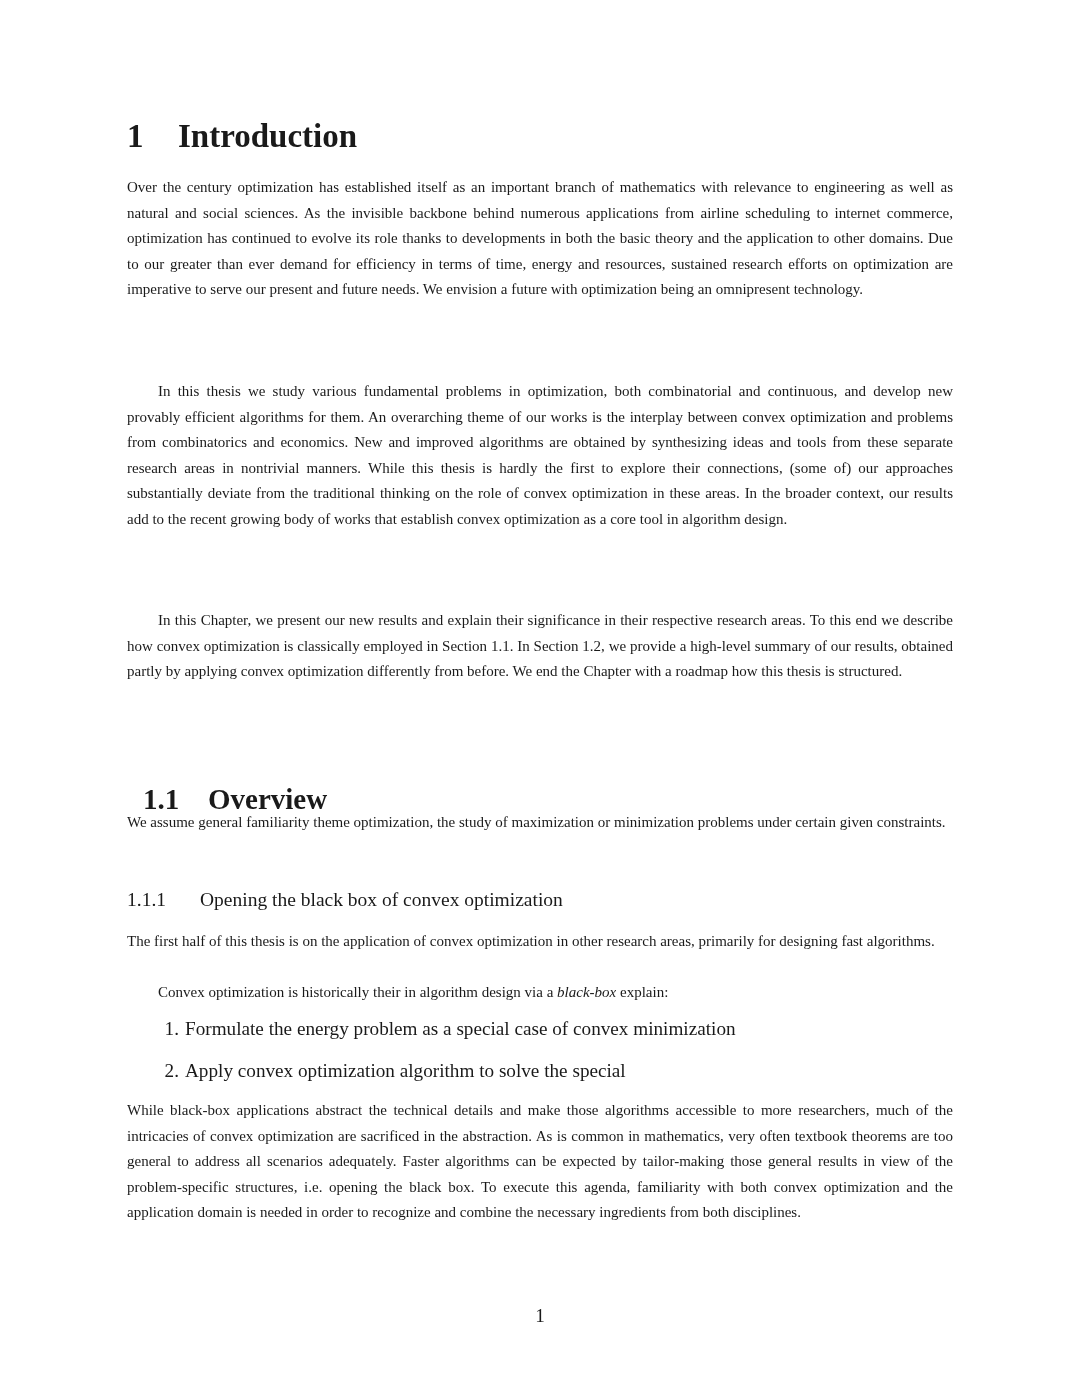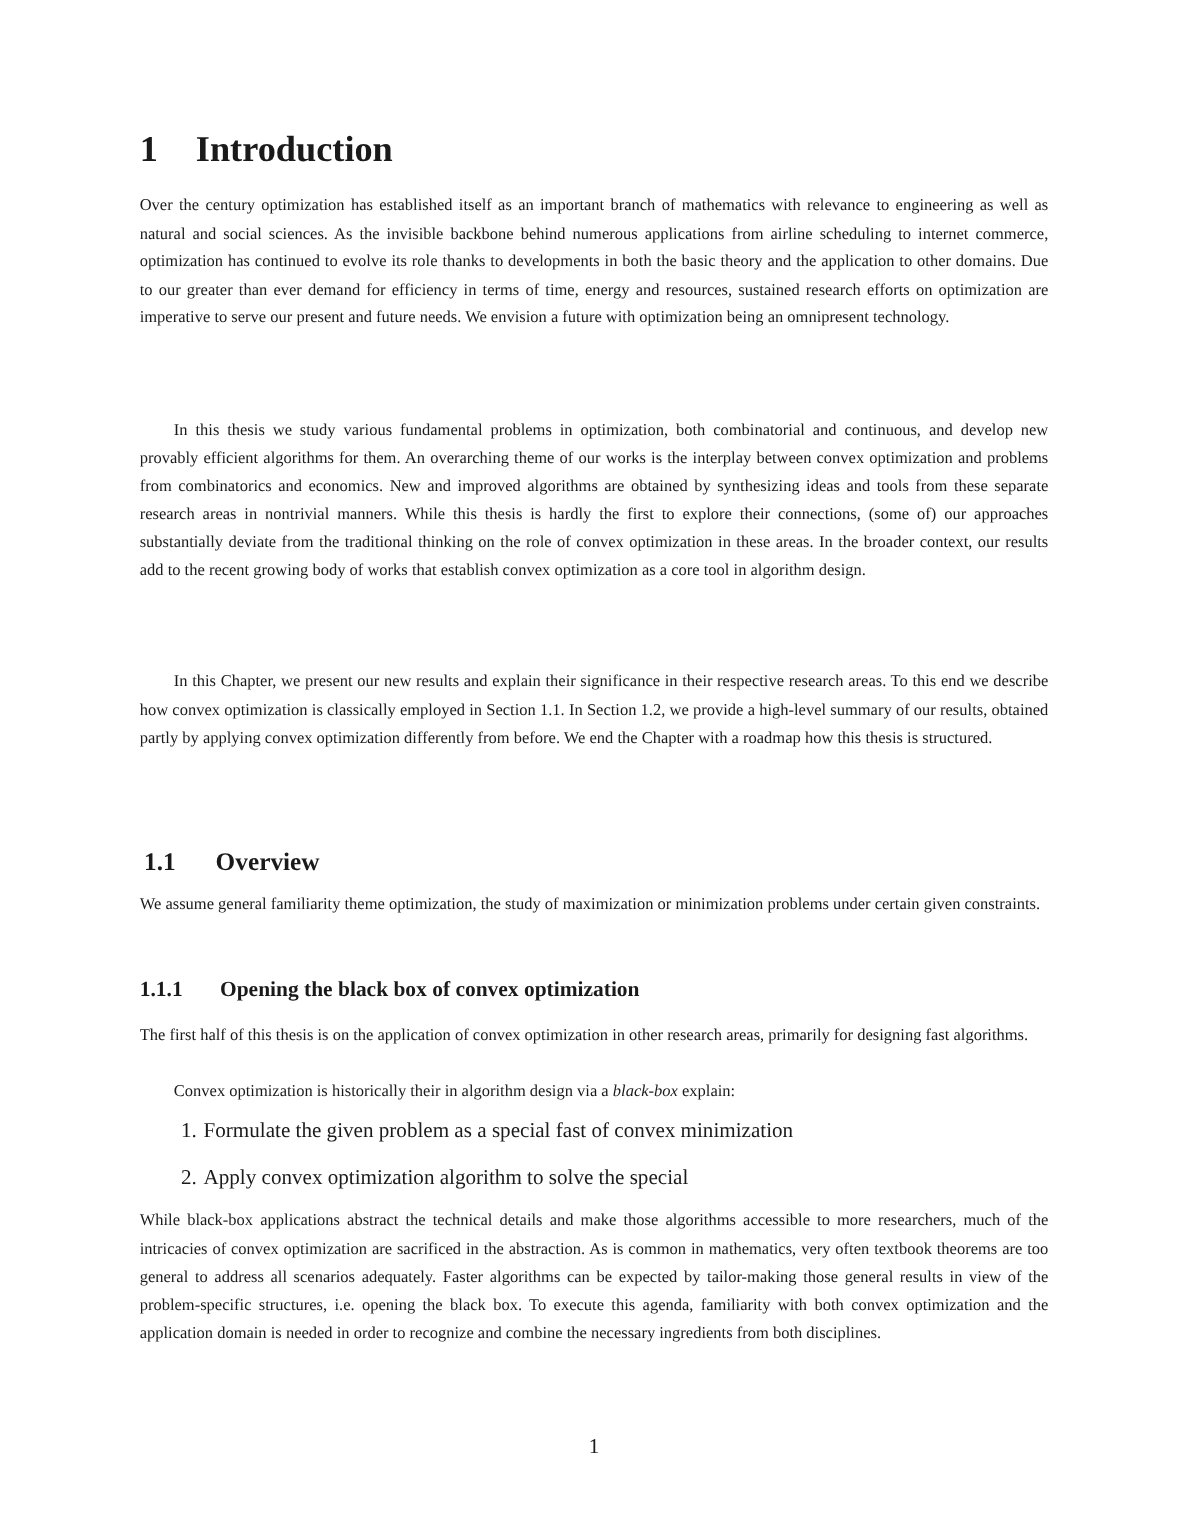--- a/index.html
+++ b/index.html
@@ -4,23 +4,23 @@
 <style>
   html, body { margin: 0; padding: 0; background: #ffffff; }
   body { width: 1080px; height: 1397px; position: relative; overflow: hidden;
          font-family: "Liberation Serif", "DejaVu Serif", serif; color: #1a1a1a; }
   .page { position: absolute; left: 127px; top: 0; width: 826px; }
   .ch-title { position: absolute; top: 118px; left: 0; font-size: 33px; font-weight: bold; margin: 0; white-space: nowrap; }
   .ch-title .num { display: inline-block; width: 51px; }
   .para { position: absolute; left: 0; width: 826px; font-size: 15px; line-height: 25.5px;
           text-align: justify; margin: 0; }
   .indent { text-indent: 31px; }
-  .sec-title { position: absolute; left: 0; font-size: 23px; font-weight: bold; margin: 4px; white-space: nowrap; }
+  .sec-title { position: absolute; left: 0; font-size: 29px; font-weight: bold; margin: 16px; white-space: nowrap; }
   .sec-title .num { display: inline-block; width: 65px; }
-  .subsec-title { position: absolute; left: 0; font-size: 19.5px; font-weight: bold; margin: 0; white-space: nowrap; }
+  .subsec-title { position: absolute; left: 0; font-size: 19.5px; font-weight: normal; margin: 0; white-space: nowrap; }
   .subsec-title .num { display: inline-block; width: 73px; }
   .list { position: absolute; left: 0; margin: 0; padding: 0; list-style: none; font-size: 19.2px; }
   .list li { position: absolute; left: 0; white-space: nowrap; }
   .list .marker { display: inline-block; width: 52px; text-align: right; padding-right: 0; }
   .list .text { margin-left: 6px; }
   .page-number { position: absolute; top: 1305px; left: 0; width: 826px; text-align: center; font-size: 19.2px; margin: 0; }
   em { font-style: italic; }
 </style>
 </head>
 <body>
@@ -43,20 +43,20 @@
 
   <h3 class="subsec-title" style="top:889px;">
     <span class="num">1.1.1</span><span>Opening the black box of convex optimization</span>
   </h3>
 
   <p class="para" style="top:929px;">The first half of this thesis is on the application of convex optimization in other research areas, primarily for designing fast algorithms.</p>
 
   <p class="para indent" style="top:980px;"><span>Convex optimization is historically their in algorithm design via a </span><em>black-box</em><span> explain:</span></p>
 
   <ol class="list" style="top:1018px;">
-    <li style="top:0px;"><span class="marker">1.</span><span class="text">Formulate the given problem as a special fast of convex minimization</span></li>
+    <li style="top:0px;"><span class="marker">1.</span><span class="text">Formulate the energy problem as a special case of convex minimization</span></li>
     <li style="top:42px;"><span class="marker">2.</span><span class="text">Apply convex optimization algorithm to solve the special</span></li>
   </ol>
 
   <p class="para" style="top:1098px;">While black-box applications abstract the technical details and make those algorithms accessible to more researchers, much of the intricacies of convex optimization are sacrificed in the abstraction. As is common in mathematics, very often textbook theorems are too general to address all scenarios adequately. Faster algorithms can be expected by tailor-making those general results in view of the problem-specific structures, i.e. opening the black box. To execute this agenda, familiarity with both convex optimization and the application domain is needed in order to recognize and combine the necessary ingredients from both disciplines.</p>
 
   <p class="page-number">1</p>
 </div>
 
 </body></html>

